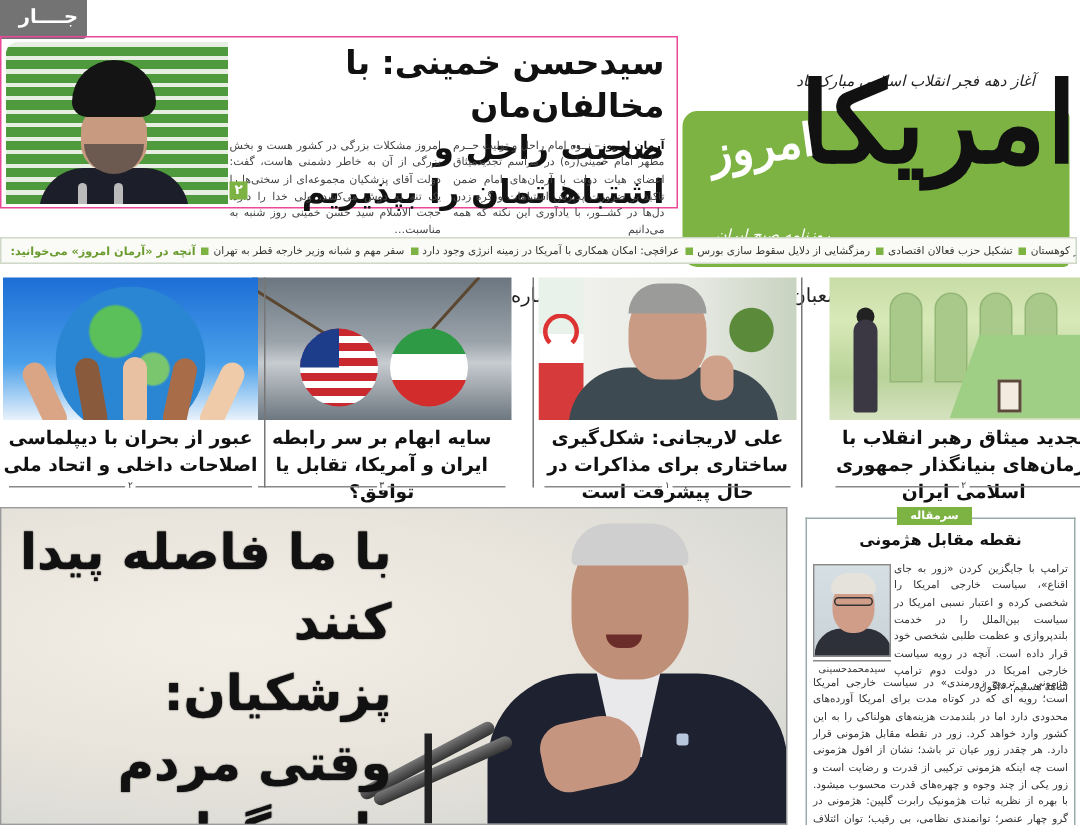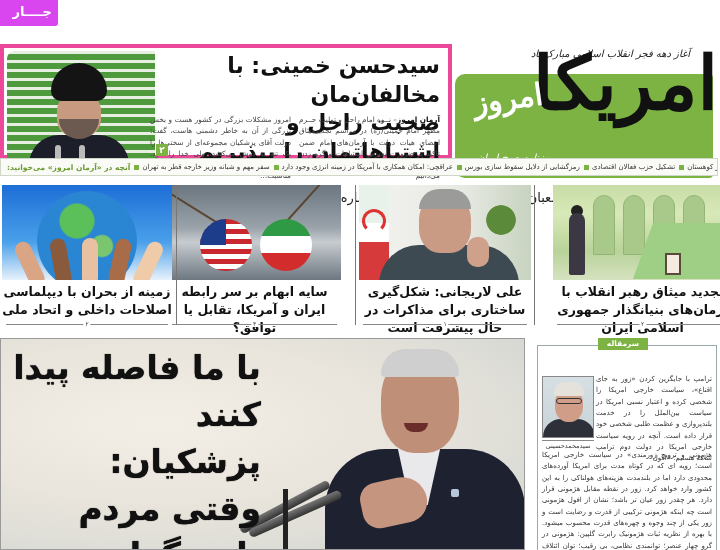--- a/index.html
+++ b/index.html
@@ -1,34 +1,34 @@
 <!DOCTYPE html>
 <html><head>
 <meta charset="utf-8">
 <style>
   * { box-sizing: border-box; margin: 0; padding: 0; }
   html, body { width: 720px; height: 550px; overflow: hidden; background: #ffffff; }
   body { font-family: "DejaVu Sans", sans-serif; color: #111; position: relative; direction: ltr; }
   .rtl { direction: rtl; }
 
   
-  .corner-tab { position: absolute; left: 0; top: 0; width: 58px; height: 26px; background: #d946ef; border-bottom-right-radius: 3px; }
+  .corner-tab { position: absolute; left: 0; top: 0; width: 58px; height: 26px; background: #737373; border-bottom-right-radius: 3px; }
   .corner-tab span { position: absolute; right: 6px; top: 4px; font-size: 13px; font-weight: bold; color: #ffffff; }
 
   
   .masthead { position: absolute; left: 455px; top: 0; width: 265px; height: 160px; margin-top: 40px; }
   .masthead-green { position: absolute; left: 0; top: 34px; width: 258px; height: 104px; background: #7cb342; border-radius: 10px 4px 4px 10px; }
   .masthead-slogan { position: absolute; right: 30px; top: 8px; font-size: 10px; font-family: "DejaVu Serif", serif; color: #222; font-style: italic; }
   .masthead-title { position: absolute; right: 2px; top: 6px; font-size: 74px; font-weight: bold; font-family: "DejaVu Serif", serif; color: #111; line-height: 1; letter-spacing: -4px; }
   .masthead-sub { position: absolute; left: 18px; top: 44px; font-size: 30px; font-weight: bold; font-family: "DejaVu Serif", serif; color: #ffffff; line-height: 1; transform: rotate(-8deg); }
   .masthead-tag { position: absolute; left: 22px; top: 112px; font-size: 10px; color: #ffffff; font-style: italic; }
   .masthead-dateline { position: absolute; right: 4px; top: 150px; font-size: 13px; color: #222; white-space: nowrap; }
 
   
-  .top-story { position: absolute; left: 0; top: 44px; width: 452px; height: 115px; border: 4px solid #ec4899; }
+  .top-story { position: absolute; left: 0; top: 24px; width: 452px; height: 115px; border: 1px solid #ec4899; }
   .top-photo { position: absolute; left: 3px; top: 3px; width: 148px; height: 108px; background:
       radial-gradient(circle at 50% 35%, #2a2a2a 0 18%, transparent 19%),
       repeating-linear-gradient(0deg, #4f9a3d 0 6px, #e6efe1 6px 9px),
       #5aa348; border-radius: 8px 0 0 0; overflow: hidden; }
   .top-photo .person { position: absolute; left: 30px; top: 12px; width: 85px; height: 96px; }
   .top-photo .turban { position: absolute; left: 14px; top: 0; width: 56px; height: 38px; background: #141414; border-radius: 28px 28px 10px 10px; }
   .top-photo .face { position: absolute; left: 20px; top: 30px; width: 44px; height: 44px; background: #c89a80; border-radius: 40%; }
   .top-photo .beard { position: absolute; left: 22px; top: 56px; width: 40px; height: 20px; background: #6c5a50; border-radius: 0 0 20px 20px; }
   .top-photo .robe { position: absolute; left: -8px; top: 72px; width: 100px; height: 40px; background: #1c1f2a; border-radius: 30px 30px 0 0; }
   .top-photo .mic { position: absolute; top: 82px; width: 6px; height: 30px; background: #bbb; border-radius: 3px; }
@@ -225,21 +225,21 @@
 
 <div class="story" style="left:0; width:174px;">
   <div class="story-photo p-globe">
     <div class="globe"></div>
     <div class="hand" style="left:30px; background:#d9a585; transform:rotate(-25deg);"></div>
     <div class="hand" style="left:55px; background:#8a5a3c; transform:rotate(-10deg);"></div>
     <div class="hand" style="left:80px; background:#e8c0a2; transform:rotate(0deg);"></div>
     <div class="hand" style="left:105px; background:#a86c48; transform:rotate(12deg);"></div>
     <div class="hand" style="left:128px; background:#f0cba9; transform:rotate(25deg);"></div>
   </div>
-  <div class="story-headline">زمینه از بحران با دیپلماسی اصلاحات داخلی و اتحاد ملی</div>
+  <div class="story-headline">عبور از بحران با دیپلماسی اصلاحات داخلی و اتحاد ملی</div>
   <div class="story-rule">
       <span>۲</span>
     </div>
 </div>
 
 <div class="lead">
   <div class="lead-figure">
     <div class="lead-jacket"></div>
     <div class="lead-shirt"></div>
     <div class="lead-head"></div>
@@ -253,20 +253,21 @@
   <div class="lead-stand"></div>
   <div class="lead-headline">
     <div>با ما فاصله پیدا کنند</div>
     <div>پزشکیان: وقتی مردم</div>
     <div>باید نگران باشیم</div>
   </div>
 </div>
 
 <div class="editorial">
   <div class="editorial-tab">سرمقاله</div>
+  <div class="editorial-title rtl">نقطه مقابل هژمونی</div>
   <div class="editorial-photo">
     <div class="suit"></div>
     <div class="face"></div>
     <div class="hair"></div>
     <div class="glasses"></div>
   </div>
   <div class="editorial-author rtl">سیدمحمدحسینی</div>
   <div class="editorial-text top">ترامپ با جایگزین کردن «زور به جای اقناع»، سیاست خارجی امریکا را شخصی کرده و اعتبار نسبی امریکا در سیاست بین‌الملل را در خدمت بلندپروازی و عظمت طلبی شخصی خود قرار داده است. آنچه در رویه سیاست خارجی امریکا در دولت دوم ترامپ شاهد هستیم: «افول</div>
   <div class="editorial-text bottom">هژمونی و ترویج زورمندی» در سیاست خارجی امریکا است؛ رویه ای که در کوتاه مدت برای امریکا آورده‌های محدودی دارد اما در بلندمدت هزینه‌های هولناکی را به این کشور وارد خواهد کرد. زور در نقطه مقابل هژمونی قرار دارد. هر چقدر زور عیان تر باشد؛ نشان از افول هژمونی است چه اینکه هژمونی ترکیبی از قدرت و رضایت است و زور یکی از چند وجوه و چهره‌های قدرت محسوب میشود. با بهره از نظریه ثبات هژمونیک رابرت گلپین: هژمونی در گرو چهار عنصر؛ توانمندی نظامی، بی رقیب؛ توان ائتلاف سازی</div>
 </div>

